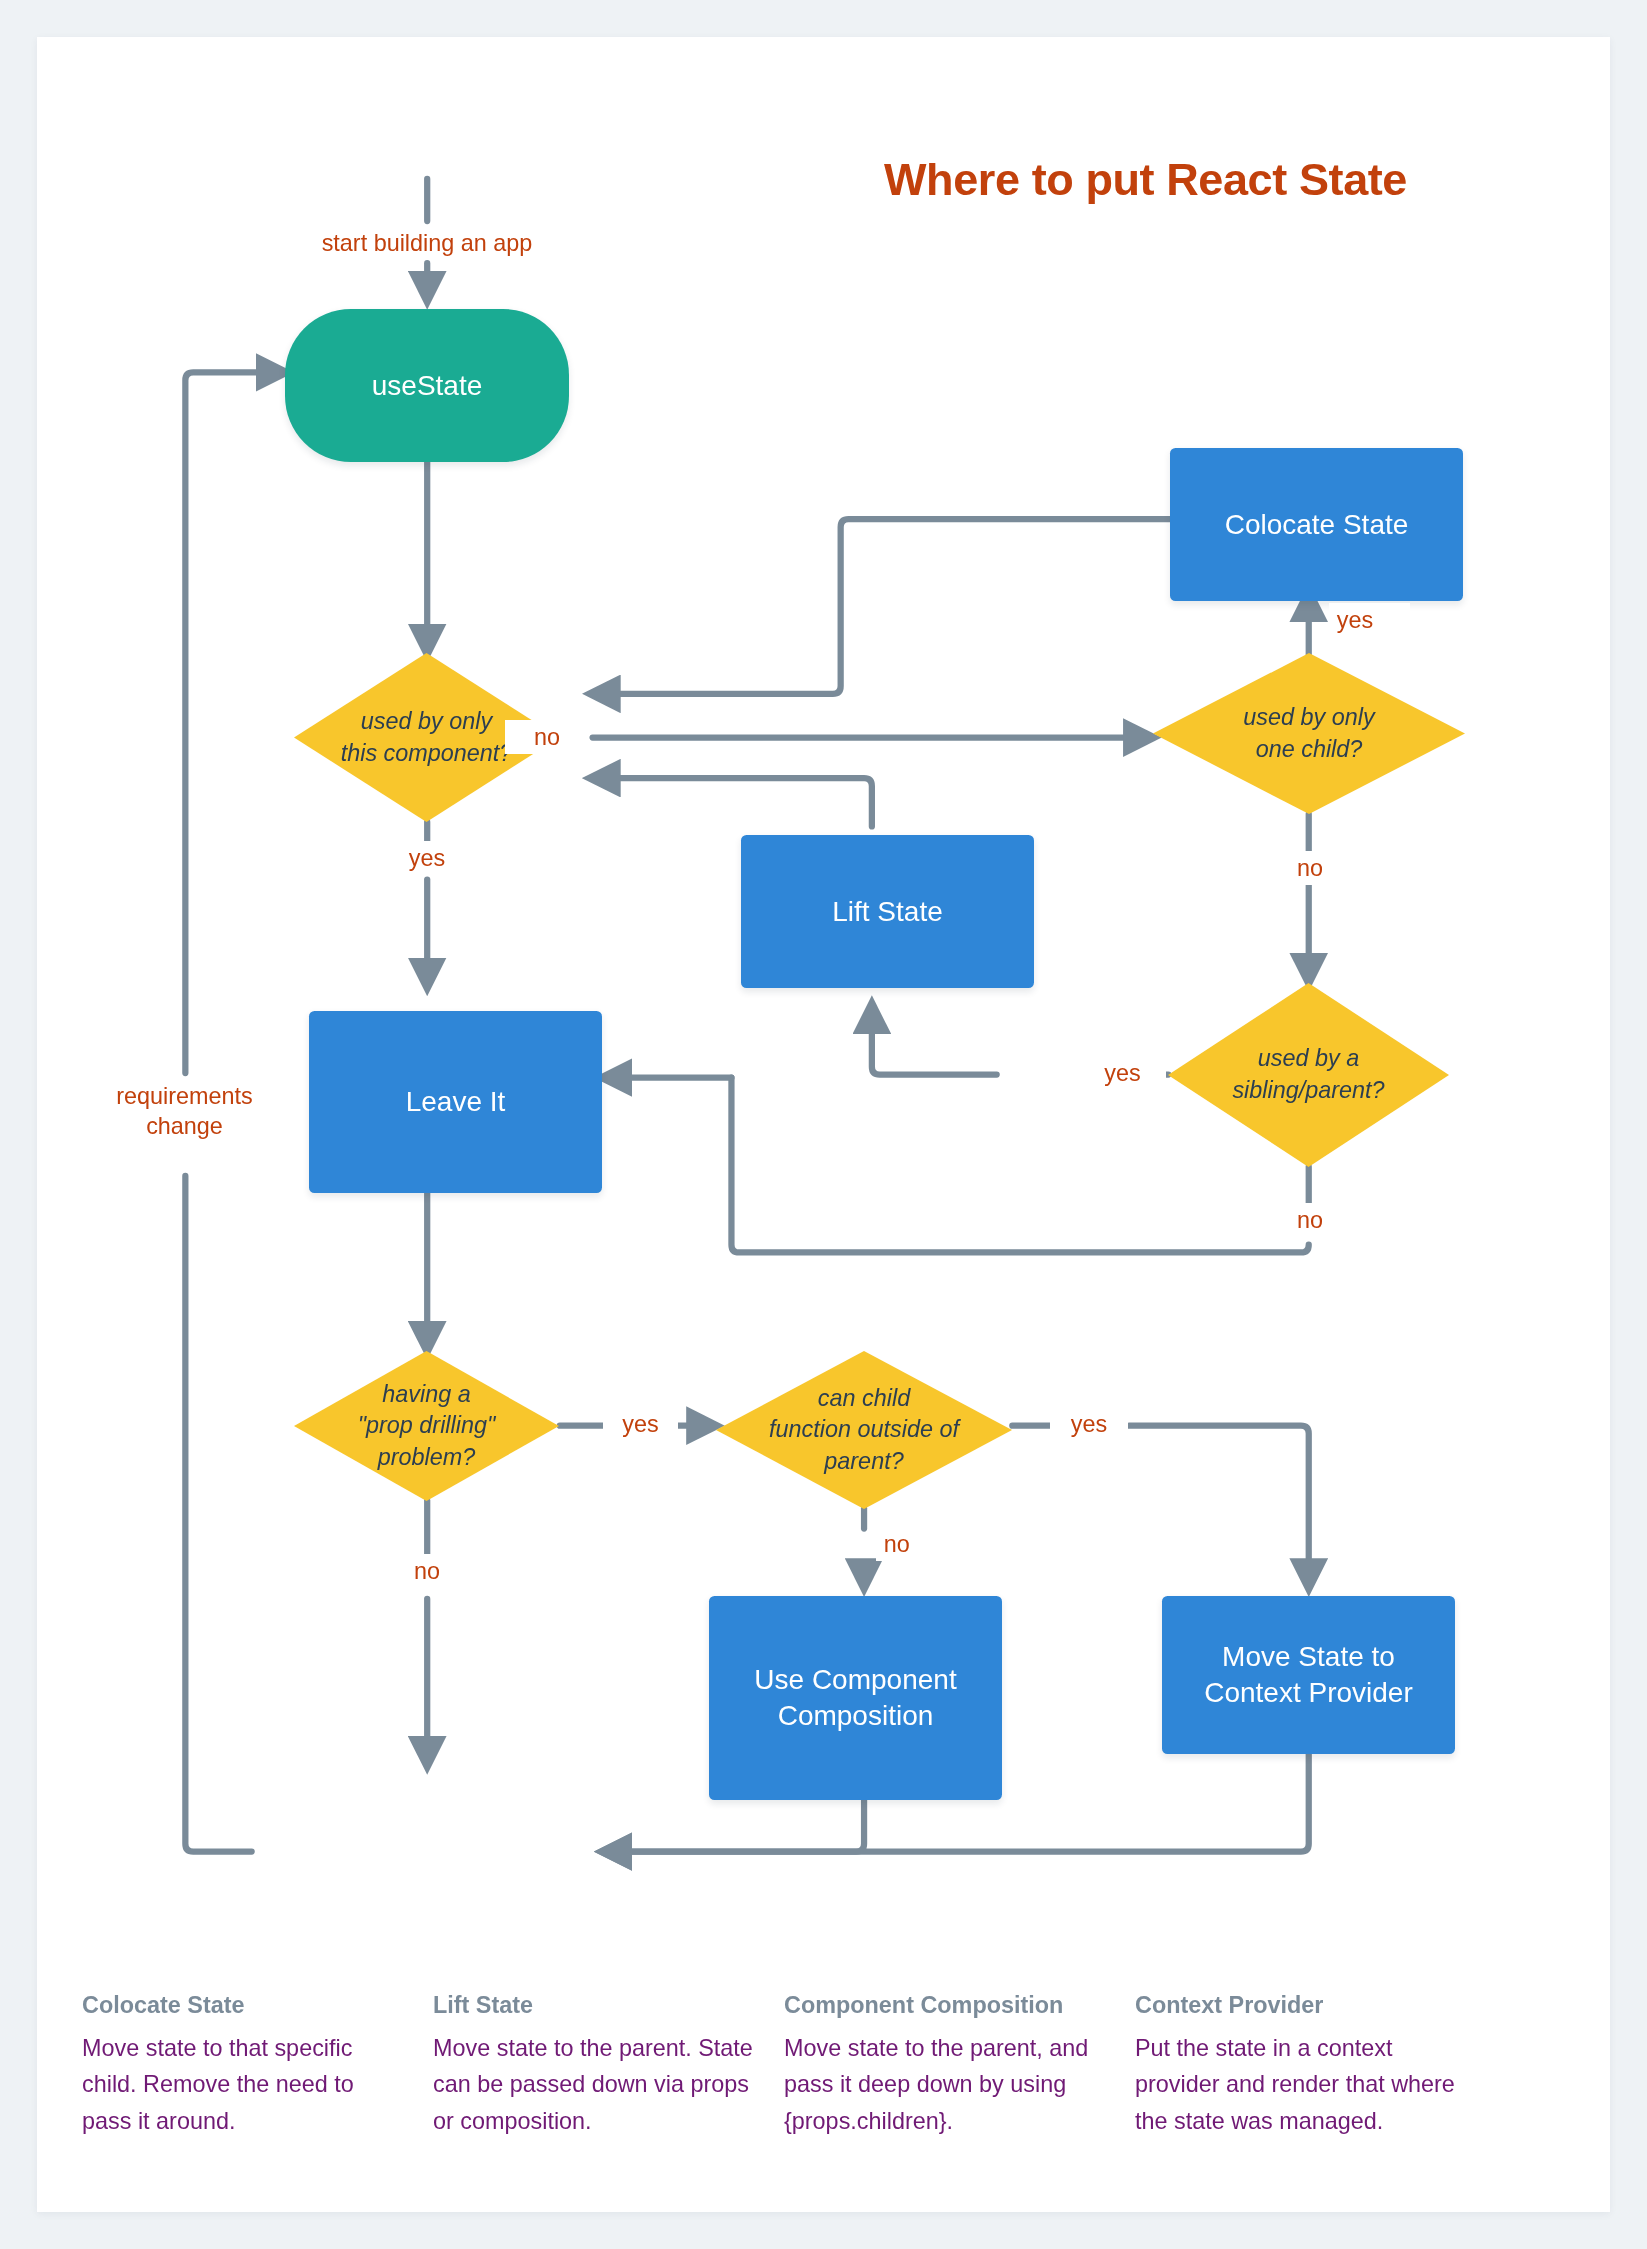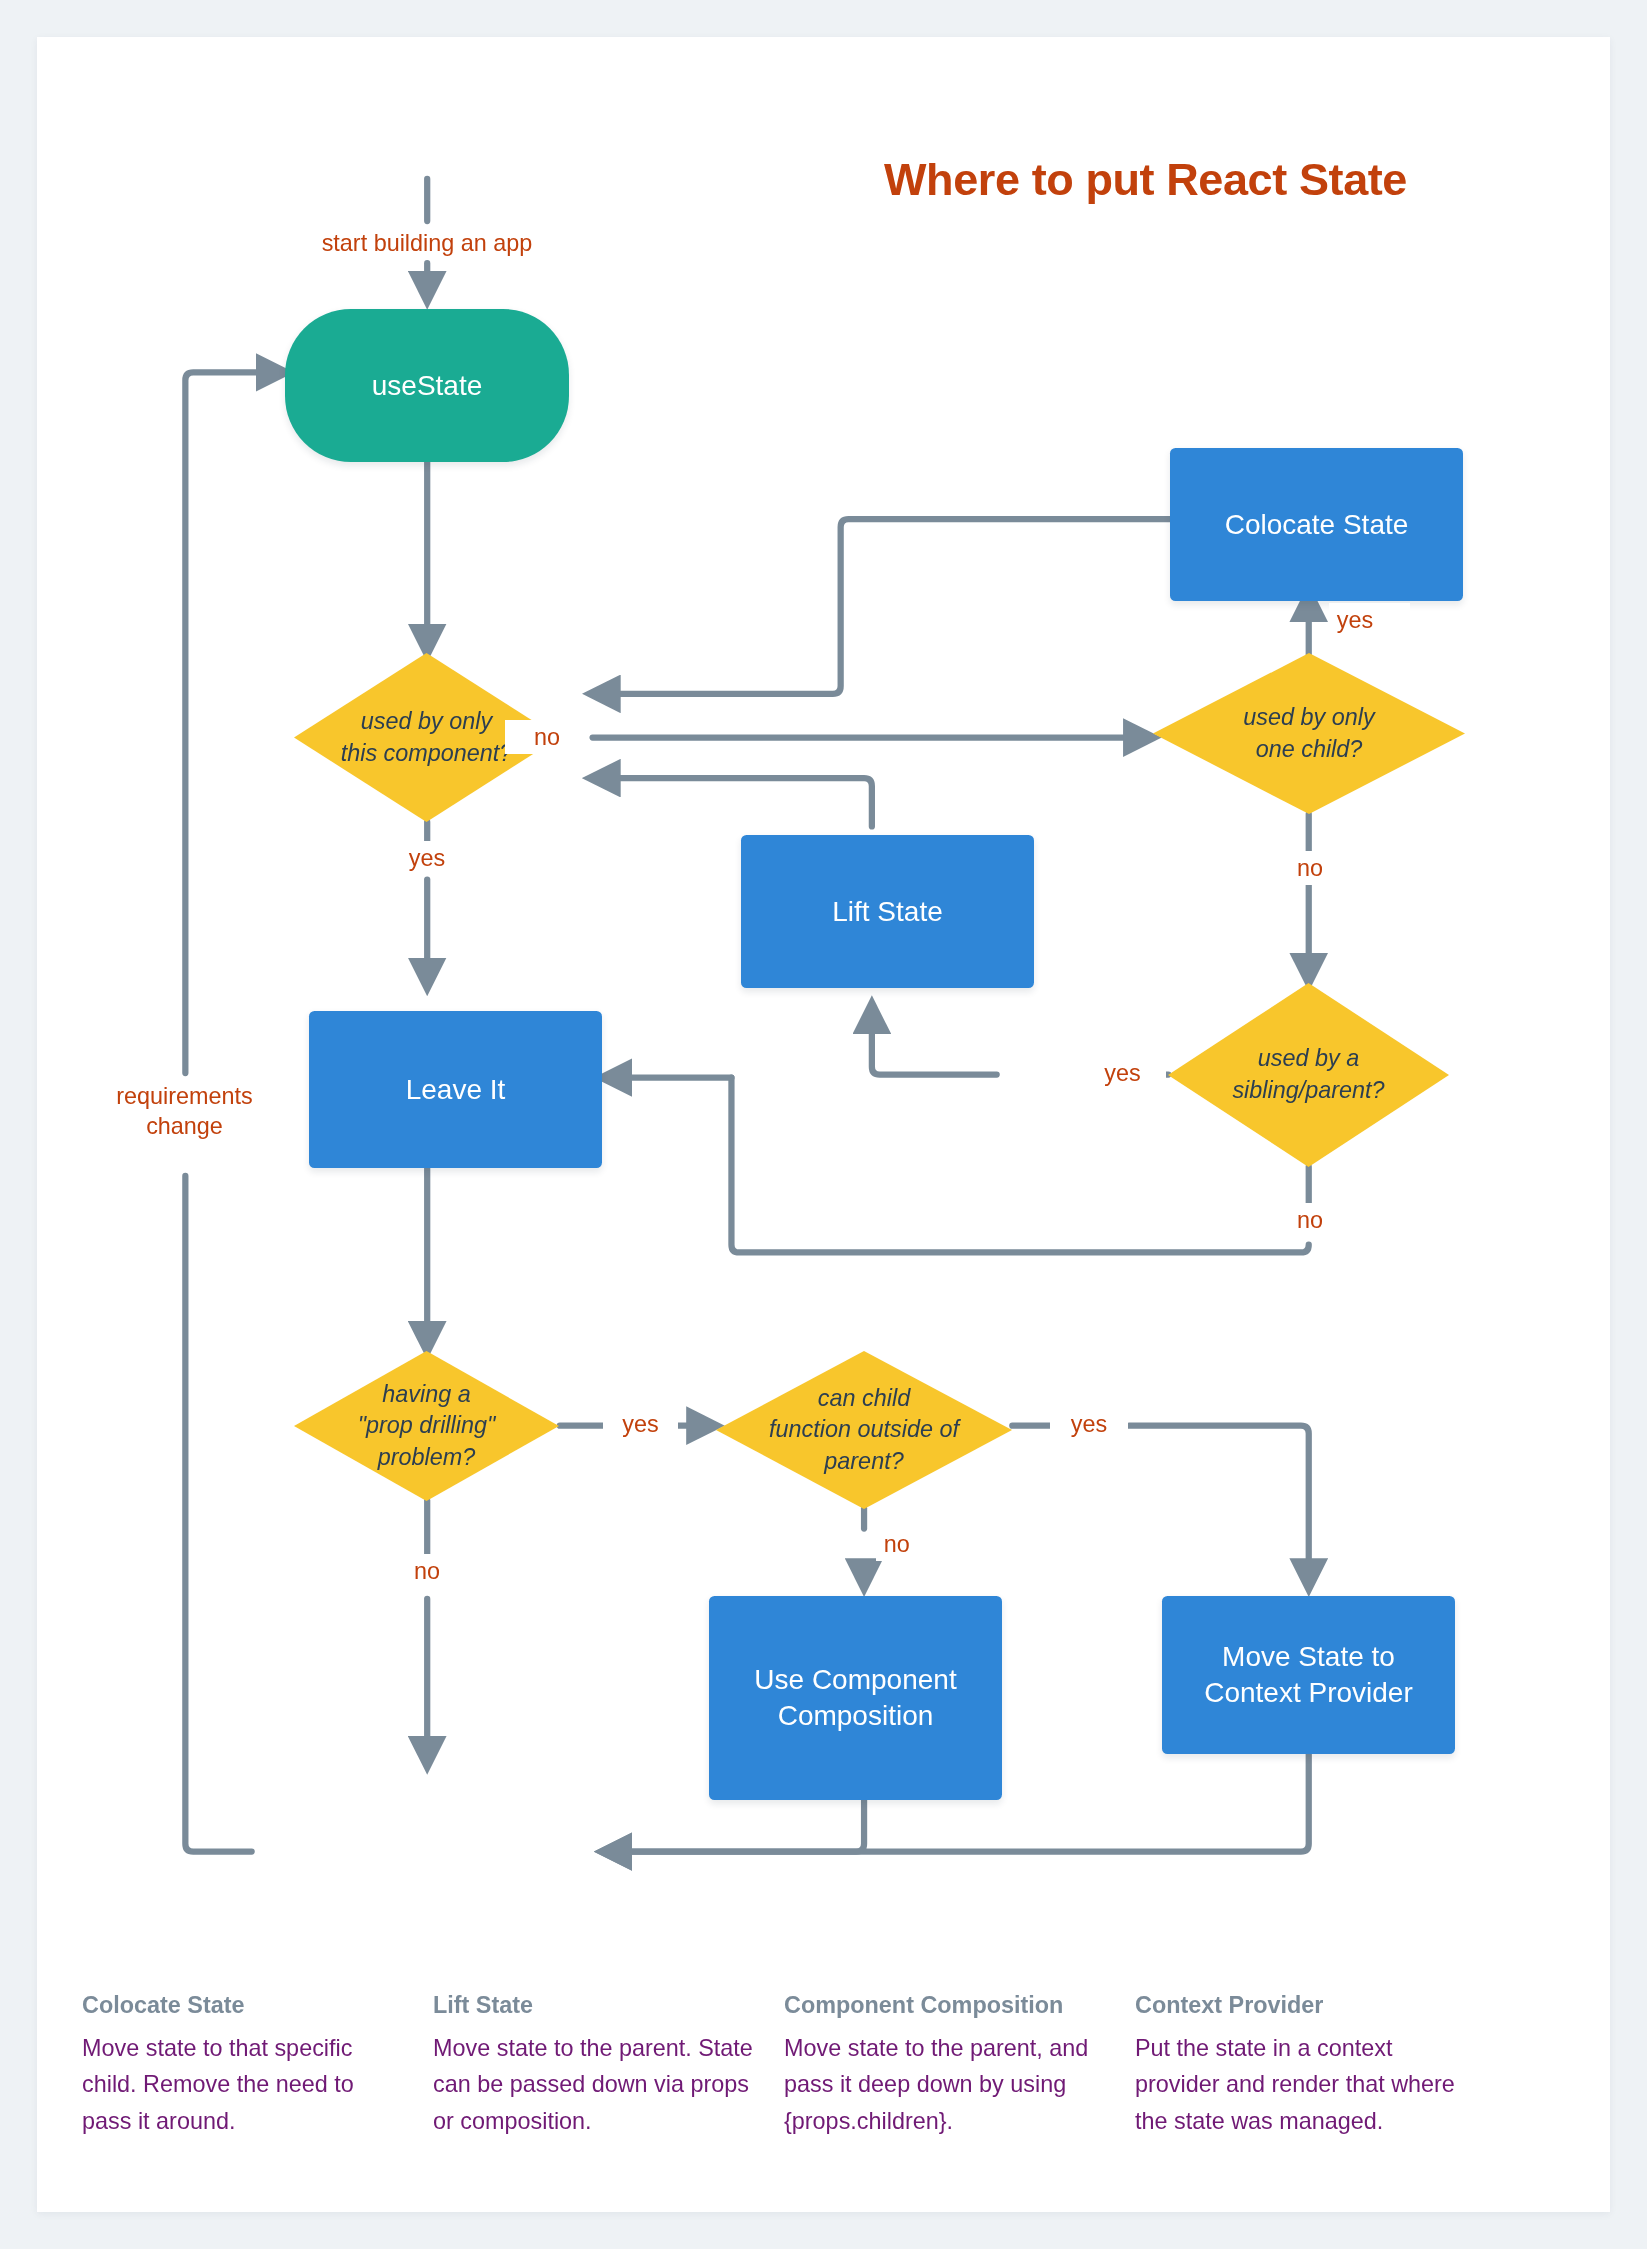--- a/index.html
+++ b/index.html
@@ -190,21 +190,21 @@
     </div>
 
     <div class="node box" style="left:1133px;top:403px;width:293px;height:153px;">
       <span>Colocate State</span>
     </div>
 
     <div class="node box" style="left:704px;top:790px;width:293px;height:153px;">
       <span>Lift State</span>
     </div>
 
-    <div class="node box" style="left:272px;top:966px;width:293px;height:157px;">
+    <div class="node box" style="left:272px;top:966px;width:293px;height:182px;">
       <span>Leave It</span>
     </div>
 
     <div class="node box" style="left:672px;top:1551px;width:293px;height:204px;white-space:pre-line;">
       <span>Use Component
 Composition</span>
     </div>
 
     <div class="node box" style="left:1125px;top:1551px;width:293px;height:158px;white-space:pre-line;">
       <span>Move State to

